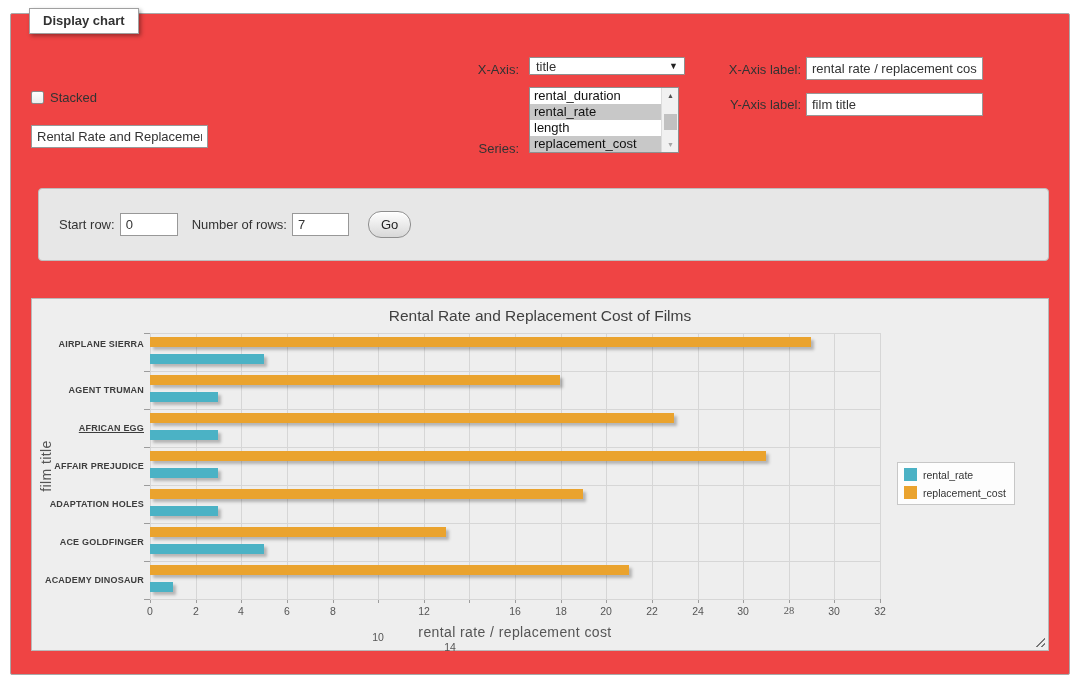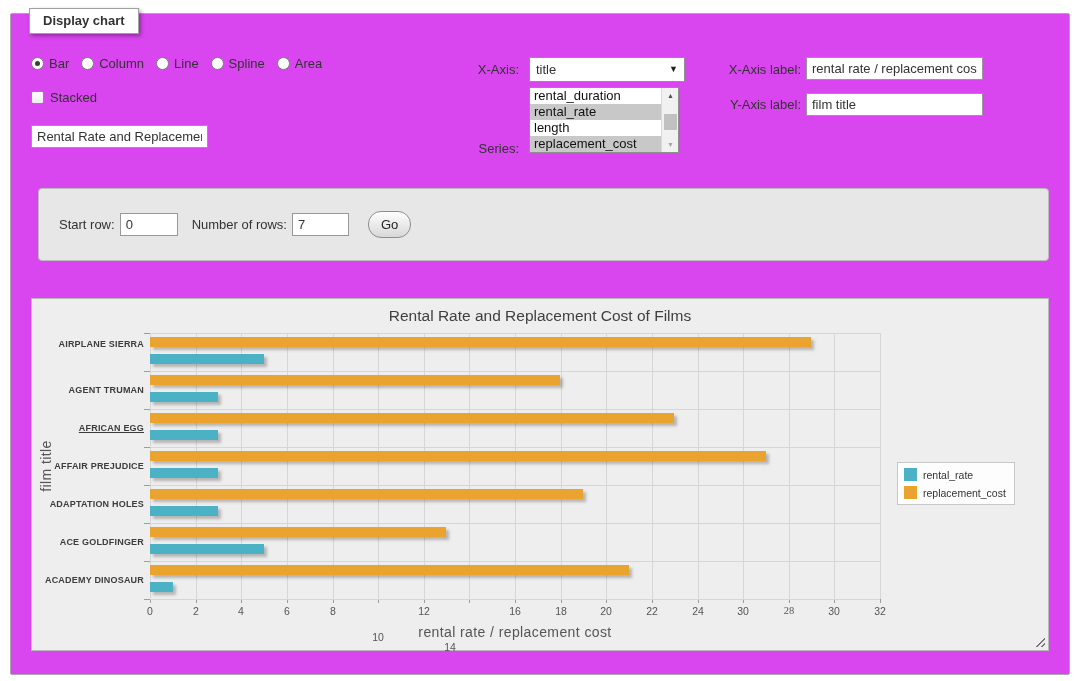--- a/index.html
+++ b/index.html
@@ -1,21 +1,21 @@
 <!DOCTYPE html>
 <html><head>
 <meta charset="utf-8">
 <style>
   * { margin:0; padding:0; box-sizing:border-box; }
   html,body { width:1081px; height:681px; background:#ffffff; font-family:"Liberation Sans",sans-serif; font-size:13px; color:#333; overflow:hidden; }
   body { position:relative; }
 
   
   .outer-fieldset { position:absolute; left:10px; top:13px; width:1060px; height:662px;
-    background:#d946ef; border:1px solid #a9a9a9; border-radius:2px; }
+    background:#ef4444; border:1px solid #a9a9a9; border-radius:2px; }
   .legend-tab { position:absolute; left:18px; top:-6px; background:#ffffff; border:1px solid #a0a0a0;
     padding:4px 13px 5px 13px; font-weight:bold; font-size:13px; color:#333;
     box-shadow:2px 2px 4px rgba(0,0,0,0.35); }
 
   
   .radio-row { position:absolute; left:20px; top:42px; display:flex; align-items:center; gap:12px; }
   .radio-item { display:flex; align-items:center; gap:5px; cursor:default; }
   .radio { width:13px; height:13px; border:1px solid #7a7a7a; border-radius:50%; background:#fdfdfd; position:relative; flex:0 0 auto; }
   .radio.checked::after { content:""; position:absolute; left:3px; top:3px; width:5px; height:5px; border-radius:50%; background:#3c3c3c; }
 
@@ -25,21 +25,21 @@
   .text-input { border:1px solid #989898; background:#fff; height:23px; font-family:"Liberation Sans",sans-serif;
     font-size:13px; color:#333; padding:0 5px; }
   .chart-title-input { position:absolute; left:20px; top:111px; width:177px; }
 
   .field-label { position:absolute; text-align:right; color:#333; }
   .xaxis-label-text   { left:398px; top:48px;  width:110px; }
   .series-label-text  { left:398px; top:127px; width:110px; }
   .xaxislabel-text    { left:680px; top:48px;  width:110px; }
   .yaxislabel-text    { left:680px; top:83px;  width:110px; }
 
-  .select-box { position:absolute; left:518px; top:43px; width:156px; height:25px; background:#fff;
+  .select-box { position:absolute; left:518px; top:43px; width:156px; height:18px; background:#fff;
     border:1px solid #8f8f8f; border-radius:1px; display:flex; align-items:center; padding:0 6px; }
   .select-value { flex:1 1 auto; }
   .select-arrow { font-size:9px; color:#222; line-height:1; }
 
   .multiselect { position:absolute; left:518px; top:73px; width:150px; height:66px; background:#fff;
     border:1px solid #8f8f8f; overflow:hidden; }
   .ms-options { position:absolute; left:0; top:0; right:17px; bottom:0; }
   .ms-option { height:16px; line-height:16px; padding-left:4px; font-size:13px; color:#111;
     white-space:nowrap; overflow:hidden; }
   .ms-option.selected { background:#c8c8c8; }
@@ -91,42 +91,20 @@
   .resize-handle { position:absolute; right:3px; bottom:3px; width:11px; height:11px;
     background:repeating-linear-gradient(-45deg, transparent 0 2px, #777 2px 3.5px);
     clip-path:polygon(100% 0, 100% 100%, 0 100%); }
 </style>
 </head>
 <body>
 
 <div class="outer-fieldset">
   <div class="legend-tab">Display chart</div>
 
-  <div class="radio-row">
-      <div class="radio-item">
-        <div class="radio checked"></div>
-        <div class="radio-label">Bar</div>
-      </div>
-      <div class="radio-item">
-        <div class="radio"></div>
-        <div class="radio-label">Column</div>
-      </div>
-      <div class="radio-item">
-        <div class="radio"></div>
-        <div class="radio-label">Line</div>
-      </div>
-      <div class="radio-item">
-        <div class="radio"></div>
-        <div class="radio-label">Spline</div>
-      </div>
-      <div class="radio-item">
-        <div class="radio"></div>
-        <div class="radio-label">Area</div>
-      </div>
-    </div>
 
   <div class="stacked-row">
     <span class="checkbox"></span>
     <span>Stacked</span>
   </div>
 
   <input class="text-input chart-title-input" value="Rental Rate and Replacement Cost of Films" style="">
 
   <div class="field-label xaxis-label-text">X-Axis:</div>
   <div class="select-box">

